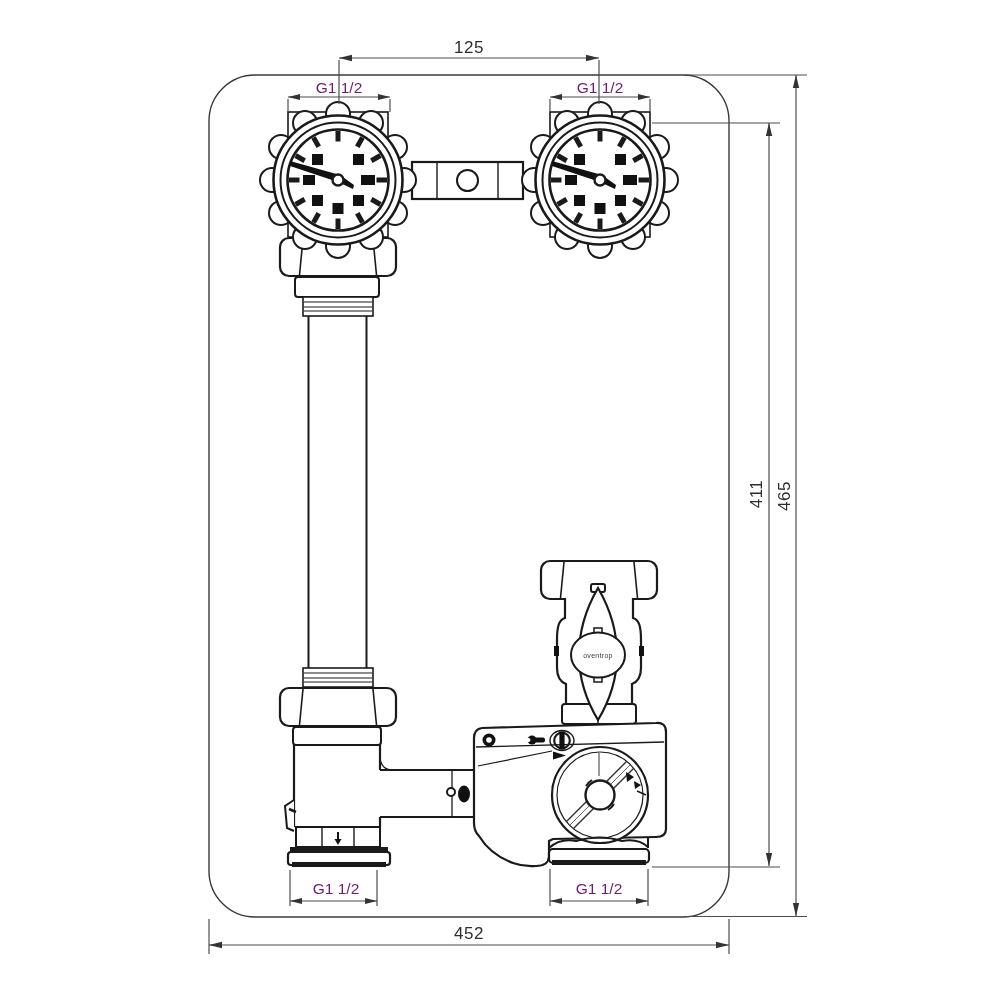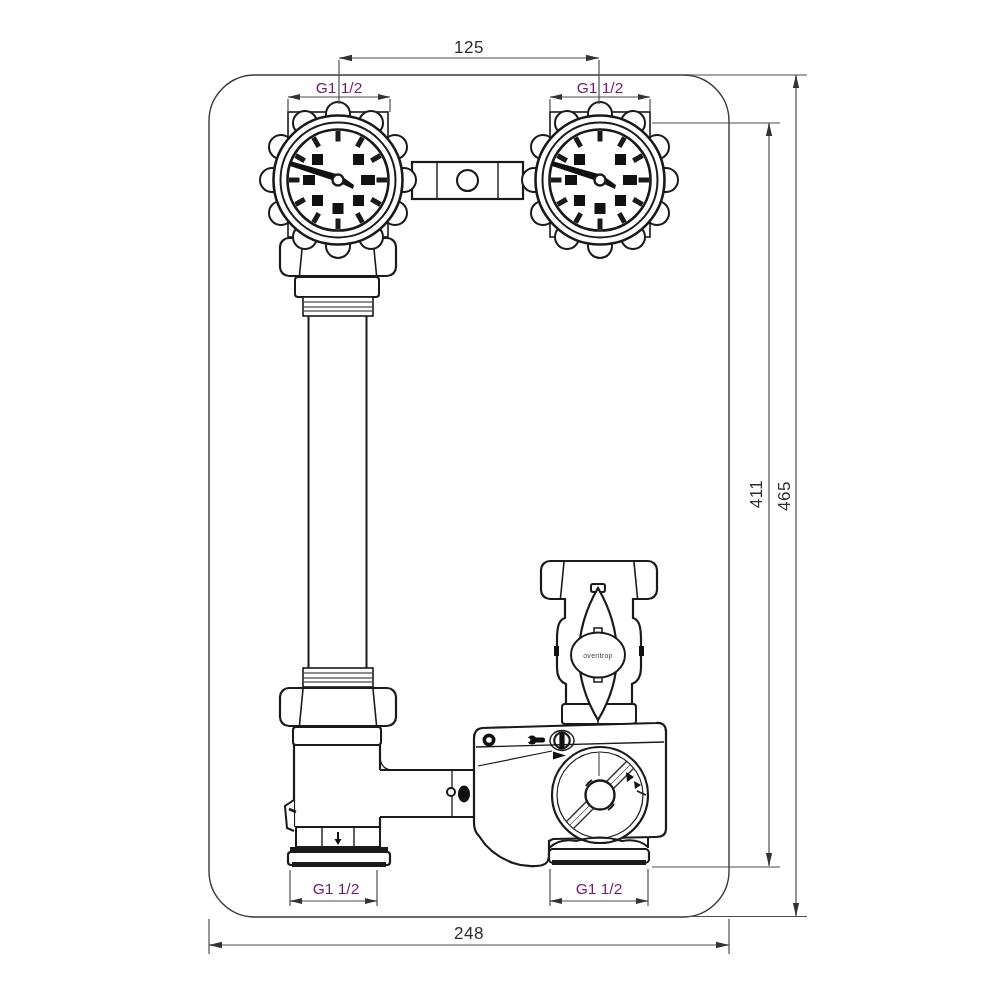--- a/index.html
+++ b/index.html
@@ -263,21 +263,21 @@
       <line x1="550" y1="869" x2="550" y2="906"></line>
       <line x1="648" y1="869" x2="648" y2="906"></line>
       <line x1="550" y1="901" x2="648" y2="901"></line>
       <polygon points="550,901 562,897.9 562,904.1" fill="#333" stroke="none"></polygon>
       <polygon points="648,901 636,897.9 636,904.1" fill="#333" stroke="none"></polygon>
     </g>
   </g>
 </svg>
 
 <div class="dim-label" style="left:469px;top:48px;">125</div>
-<div class="dim-label" style="left:469px;top:934px;">248</div>
+<div class="dim-label" style="left:469px;top:934px;">452</div>
 <div class="dim-label vert" style="left:757px;top:494px;">411</div>
 <div class="dim-label vert" style="left:785px;top:496px;">465</div>
 
 <div class="thread-label" style="left:339px;top:88px;">G1 1/2</div>
 <div class="thread-label" style="left:600px;top:88px;">G1 1/2</div>
 <div class="thread-label" style="left:336px;top:889px;">G1 1/2</div>
 <div class="thread-label" style="left:599px;top:889px;">G1 1/2</div>
 
 <div class="brand-label" style="left:598px;top:655px;">oventrop</div>
 

